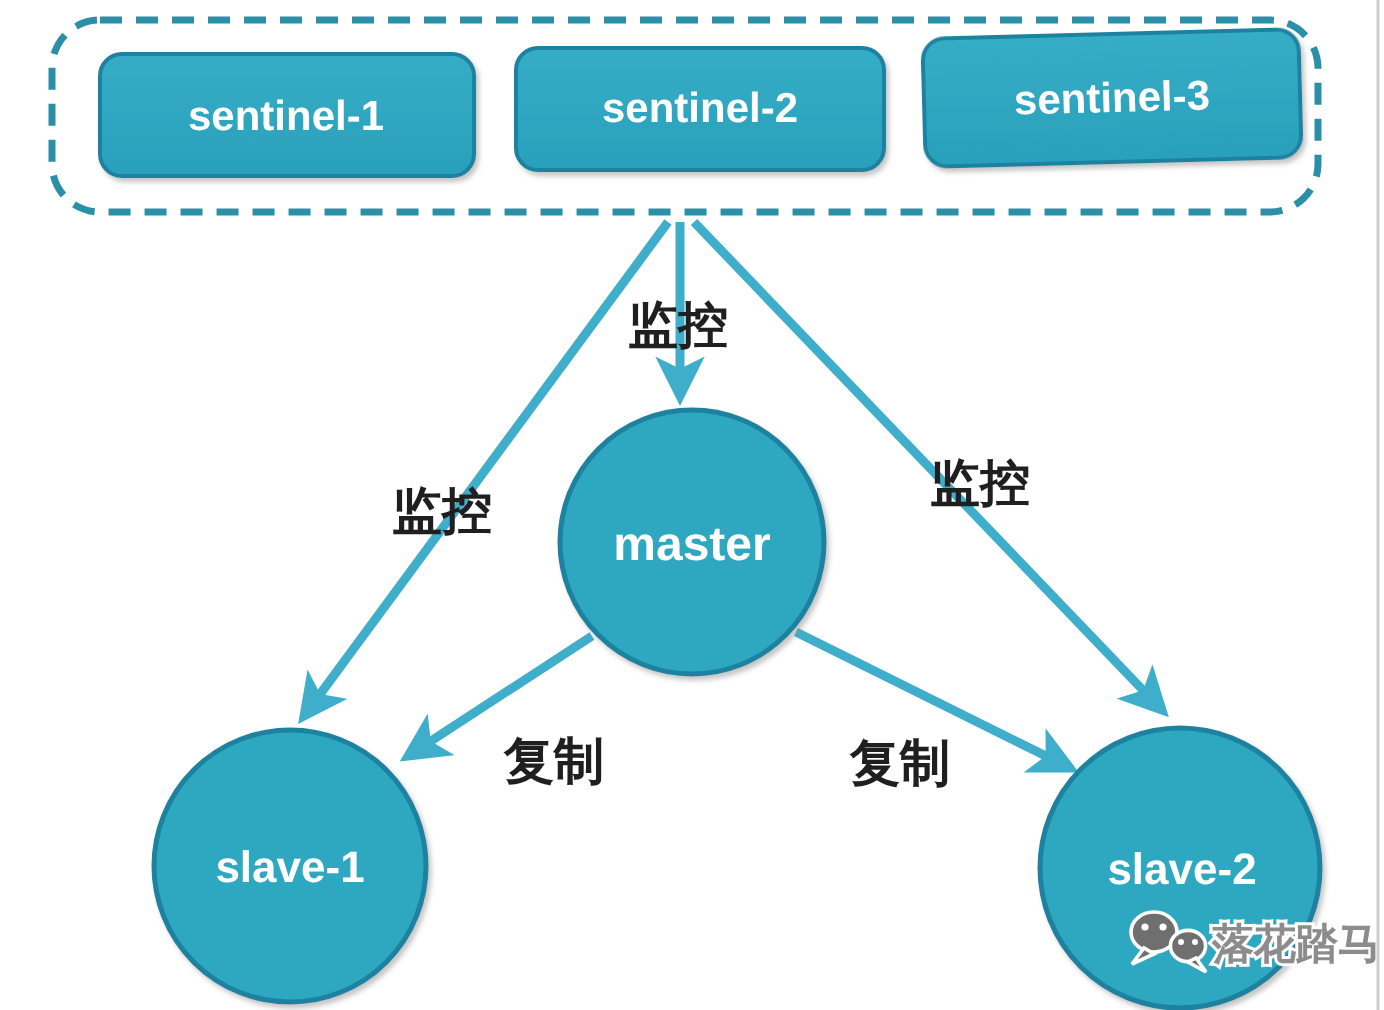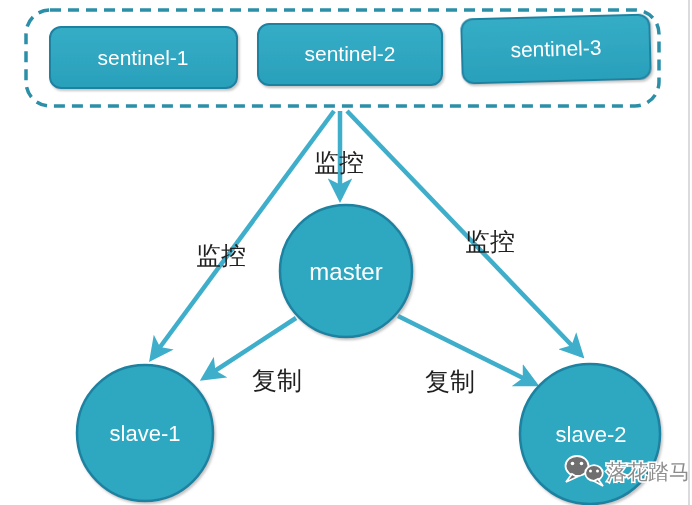--- a/index.html
+++ b/index.html
@@ -2,20 +2,21 @@
 <html><head>
 <meta charset="utf-8">
 <style>
   html,body{margin:0;padding:0;background:#fff;}
   .stage{
     position:relative;
     width:692px;height:505px;
     background:#fff;
     overflow:hidden;
     font-family:"Liberation Sans", sans-serif;
+    font-weight:bold;
   }
   svg{display:block;}
   .node-circle{stroke:#1E82A0;stroke-width:2.5;filter:url(#softShadow);}
   .sentinel-rect{fill:url(#boxGrad);stroke:#1E82A0;stroke-width:2;filter:url(#softShadow);}
   .dashed-border{fill:none;stroke:#2B8FA8;stroke-width:3.5;stroke-dasharray:11 7;}
   .edge{stroke:#3FAECB;stroke-width:4.5;fill:none;}
   .node-text{
     fill:#FFFFFF;
     font-family:"Liberation Sans", sans-serif;
     text-anchor:middle;

